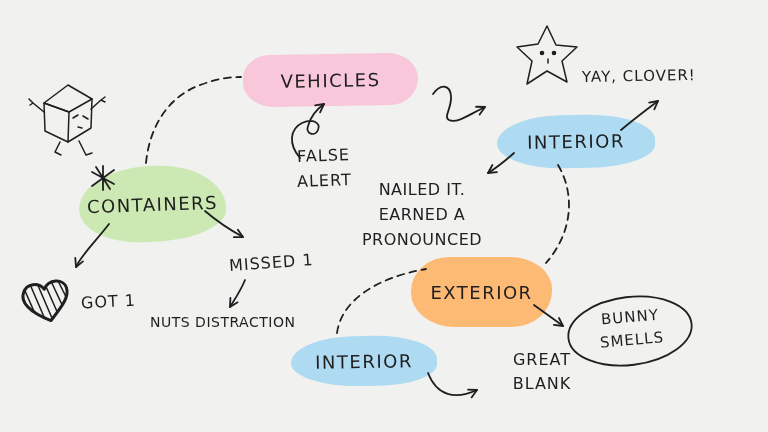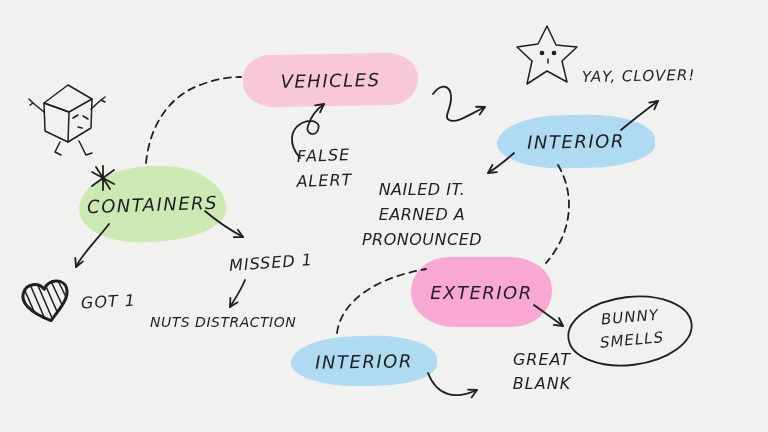--- a/index.html
+++ b/index.html
@@ -1,20 +1,20 @@
 <!DOCTYPE html>
 <html style="--bg: #f1f1ef; --ink: #1f1f1f;"><head>
 <meta charset="utf-8">
 <style>
   :root { --bg:#f1f1ef; --ink:#1f1f1f; }
   html,body { margin:0; padding:0; }
   body { background:#e7e7e5; font-family:"DejaVu Sans", sans-serif; }
   .stage {
     position:relative; width:768px; height:432px; overflow:hidden;
-    background:var(--bg); color:var(--ink);font-style:italic;
+    background:var(--bg); color:var(--ink);
   }
   .layer { position:absolute; inset:0; }
   svg.sketch { position:absolute; inset:0; pointer-events:none; }
   .stroke { fill:none; stroke:var(--ink); stroke-width:1.8; stroke-linecap:round; stroke-linejoin:round; }
   .thin   { stroke-width:1.5; }
   .thick  { stroke-width:3; }
   .fillink{ fill:var(--ink); stroke:none; }
   .dash   { stroke-dasharray:7 5.5; }
 
   .blob {
@@ -49,21 +49,21 @@
   <div class="layer">
     <div class="blob blob-vehicles" style="background: rgb(249, 199, 218);">
       <span class="lbl">VEHICLES</span>
     </div>
     <div class="blob blob-containers" style="background: rgb(205, 233, 179);">
       <span class="lbl">CONTAINERS</span>
     </div>
     <div class="blob blob-int-top" style="background: rgb(174, 218, 242);">
       <span class="lbl">INTERIOR</span>
     </div>
-    <div class="blob blob-exterior" style="background: #f9a8d4;">
+    <div class="blob blob-exterior" style="background: #fdba74;">
       <span class="lbl">EXTERIOR</span>
     </div>
     <div class="blob blob-int-bot" style="background: rgb(174, 218, 242);">
       <span class="lbl">INTERIOR</span>
     </div>
   </div>
 
   <svg class="sketch" width="768" height="432" viewBox="0 0 768 432">
     <defs>
       <marker id="ah" markerWidth="14" markerHeight="14" refX="10" refY="6" orient="auto" markerUnits="userSpaceOnUse">

